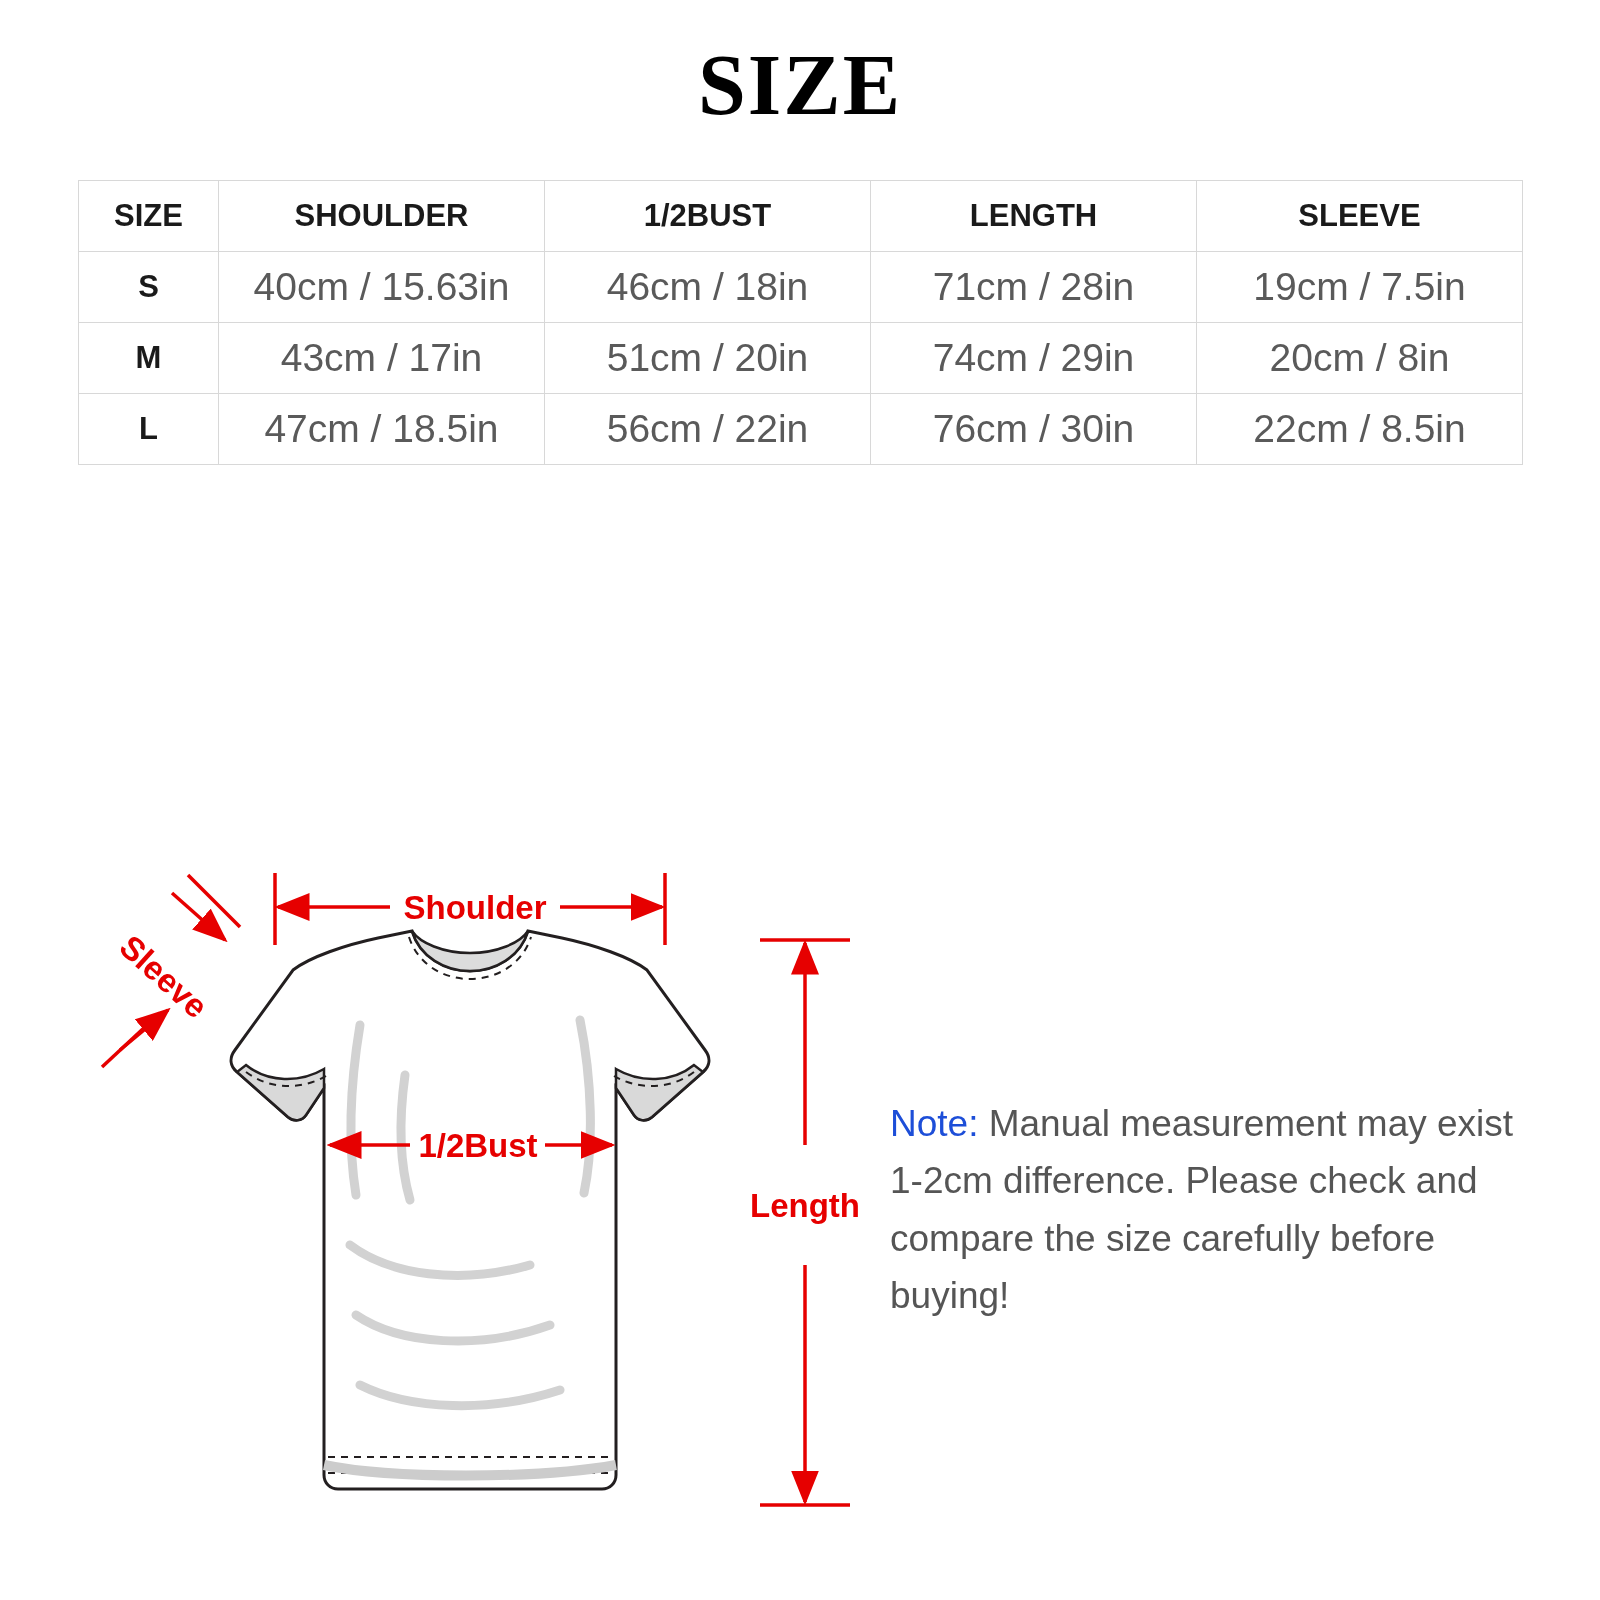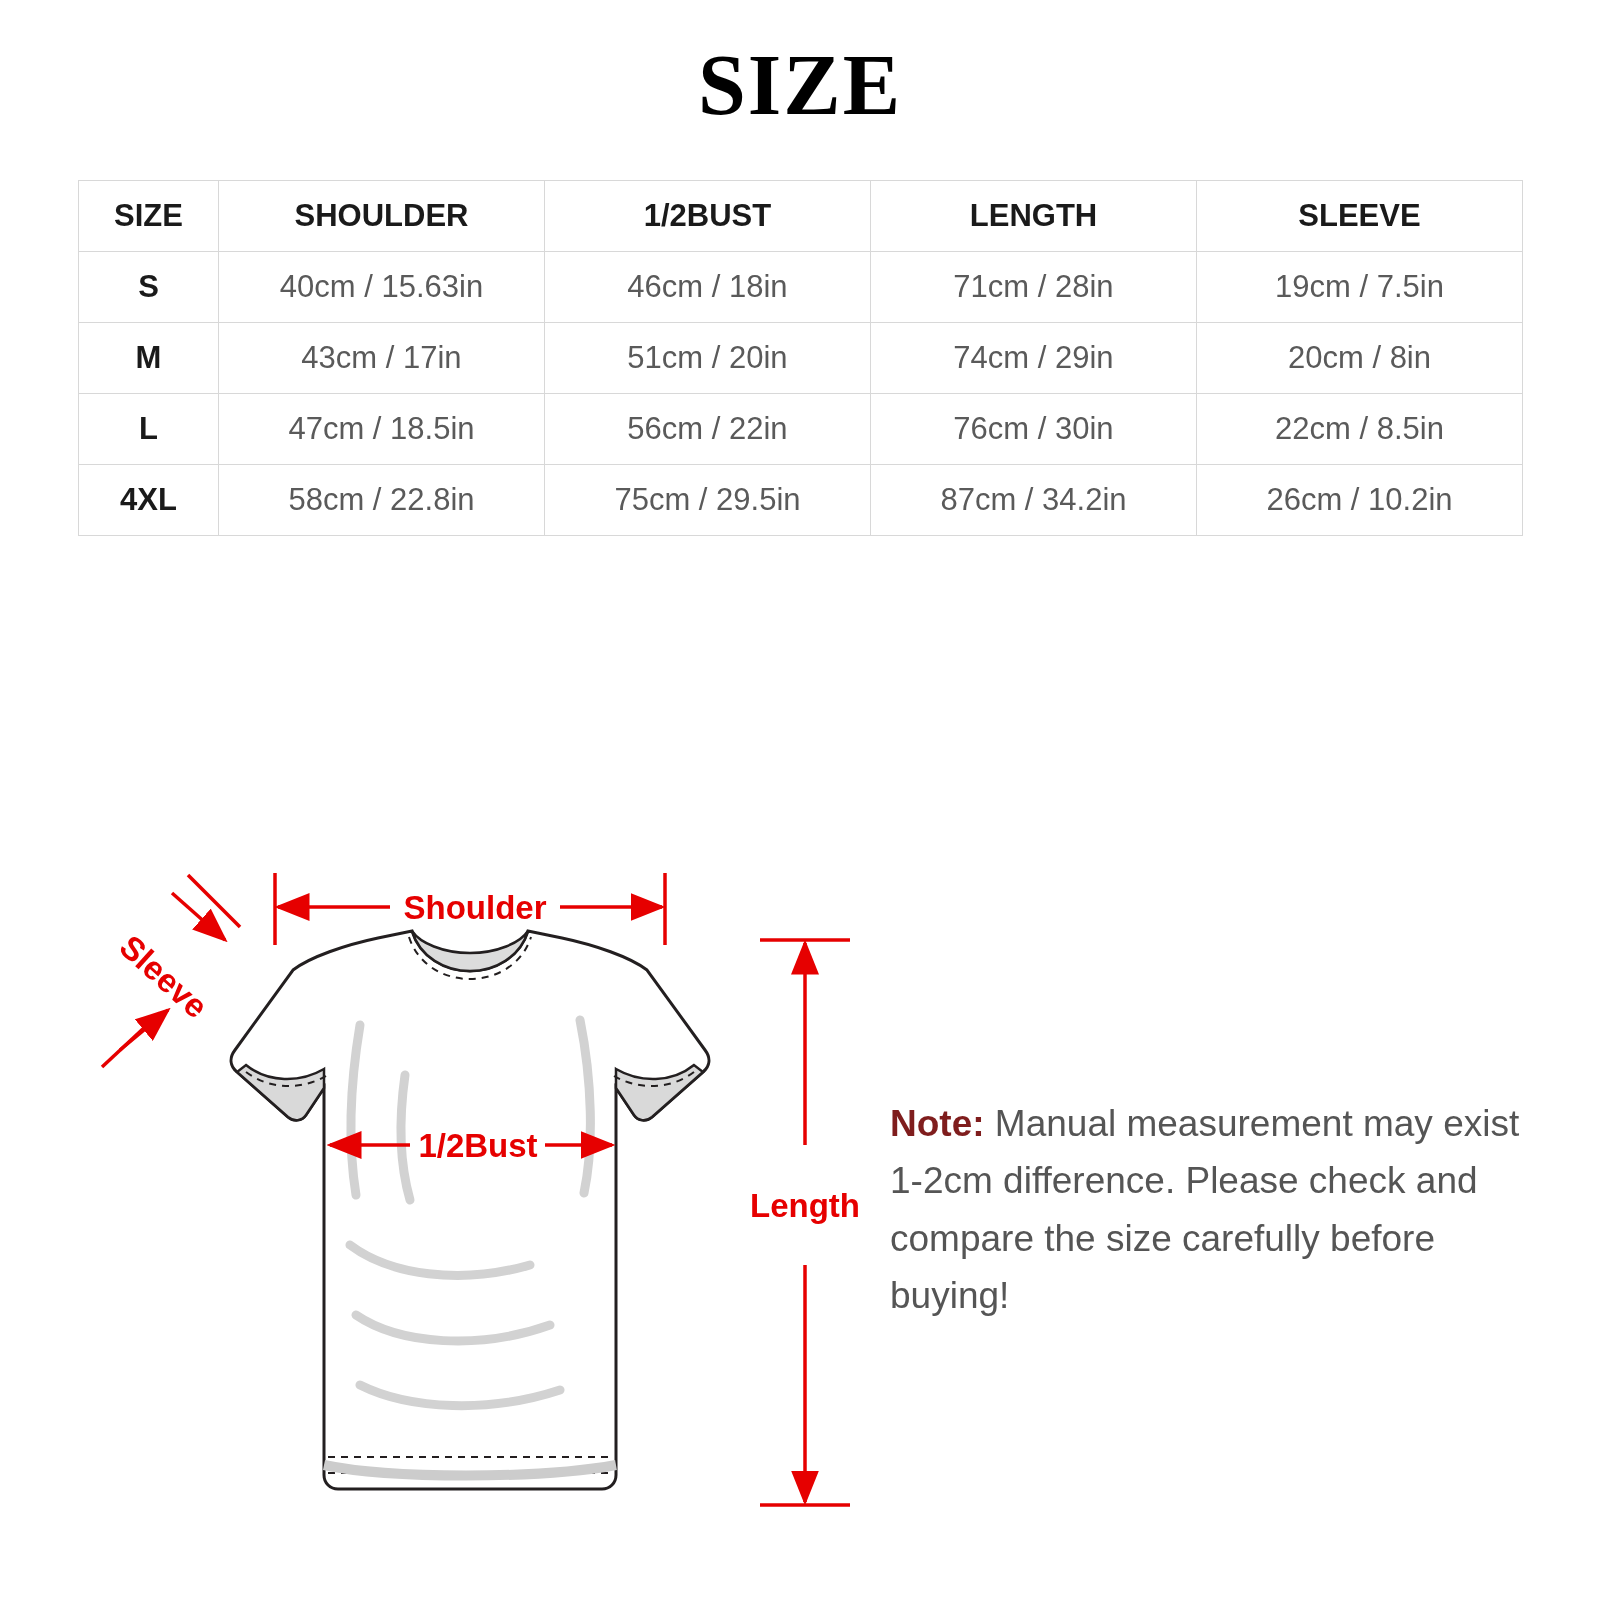--- a/index.html
+++ b/index.html
@@ -50,21 +50,21 @@
     font-size: 31px;
     font-weight: bold;
     color: #1a1a1a;
   }
   .size-table td.size-cell {
     font-size: 31px;
     font-weight: bold;
     color: #1a1a1a;
   }
   .size-table td.val-cell {
-    font-size: 31px;
+    font-size: 39px;
     font-weight: normal;
     color: #5a5a5a;
   }
   .col-size   { width: 140px; }
   .col-other  { width: 326px; }
 
   
   .diagram {
     position: absolute;
     left: 60px;
@@ -78,22 +78,22 @@
   .note {
     position: absolute;
     left: 890px;
     top: 1095px;
     width: 660px;
     font-size: 37px;
     line-height: 1.55;
     color: #555555;
   }
   .note b {
-    color: #7f1d1d;
-    font-weight: bold;
+    color: #1d4ed8;
+    font-weight: normal;
   }
 </style>
 </head>
 <body>
 
 <div class="title">SIZE</div>
 
 <table class="size-table">
   <colgroup>
     <col class="col-size">
@@ -125,27 +125,20 @@
       <td class="val-cell">51cm / 20in</td>
       <td class="val-cell">74cm / 29in</td>
       <td class="val-cell">20cm / 8in</td>
     </tr>
     <tr>
       <td class="size-cell">L</td>
       <td class="val-cell">47cm / 18.5in</td>
       <td class="val-cell">56cm / 22in</td>
       <td class="val-cell">76cm / 30in</td>
       <td class="val-cell">22cm / 8.5in</td>
-    </tr>
-    <tr>
-      <td class="size-cell">4XL</td>
-      <td class="val-cell">58cm / 22.8in</td>
-      <td class="val-cell">75cm / 29.5in</td>
-      <td class="val-cell">87cm / 34.2in</td>
-      <td class="val-cell">26cm / 10.2in</td>
     </tr>
   </tbody>
 </table>
 
 <div class="diagram">
   <svg width="800" height="720" viewBox="0 0 800 720" xmlns="http://www.w3.org/2000/svg">
     <defs>
       <marker id="arrHead" markerWidth="10" markerHeight="8" refX="9" refY="4" orient="auto">
         <path d="M0,0 L10,4 L0,8 z" fill="#e60000"></path>
       </marker>

